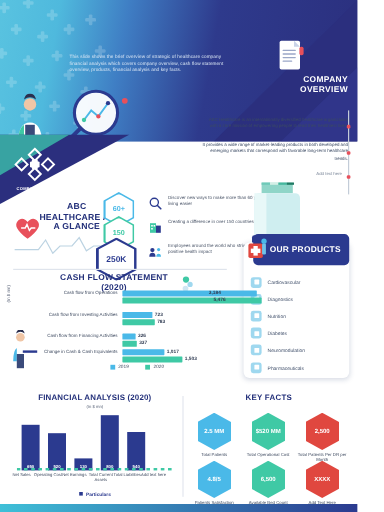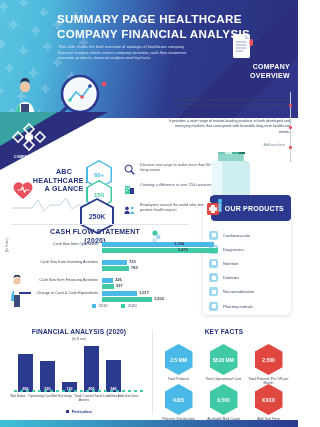--- a/index.html
+++ b/index.html
@@ -212,21 +212,20 @@
           <use href="#p" x="50" y="90"></use>
         <use href="#p" x="16" y="114"></use>
           <use href="#p" x="44" y="116"></use>
           <use href="#p" x="70" y="104"></use>
         <use href="#p" x="80" y="18"></use>
           <use href="#p" x="88" y="44"></use>
           <use href="#p" x="76" y="78"></use>
       </g>
     </svg>
 
-    <div class="hdr-title">SUMMARY PAGE HEALTHCARE COMPANY FINANCIAL ANALYSIS</div>
     <div class="hdr-sub">This slide shows the brief overview of strategic of healthcare company financial analysis which covers company overview, cash flow statement overview, products, financial analysis and key facts.</div>
 
     <svg class="hdr-wedge" viewBox="0 0 160 118" preserveAspectRatio="none">
       <polygon points="40,118 160,0 160,118" fill="#2b2f7e"></polygon>
       <polygon points="96,118 160,56 160,118" fill="#343a93" opacity=".55"></polygon>
     </svg>
 
     <svg class="doc-icon" viewBox="0 0 22 27">
       <rect x="1" y="1" width="17" height="24" rx="1.5" fill="#ffffff"></rect>
       <polygon points="13,1 18,6 13,6" fill="#c9d3e8"></polygon>

